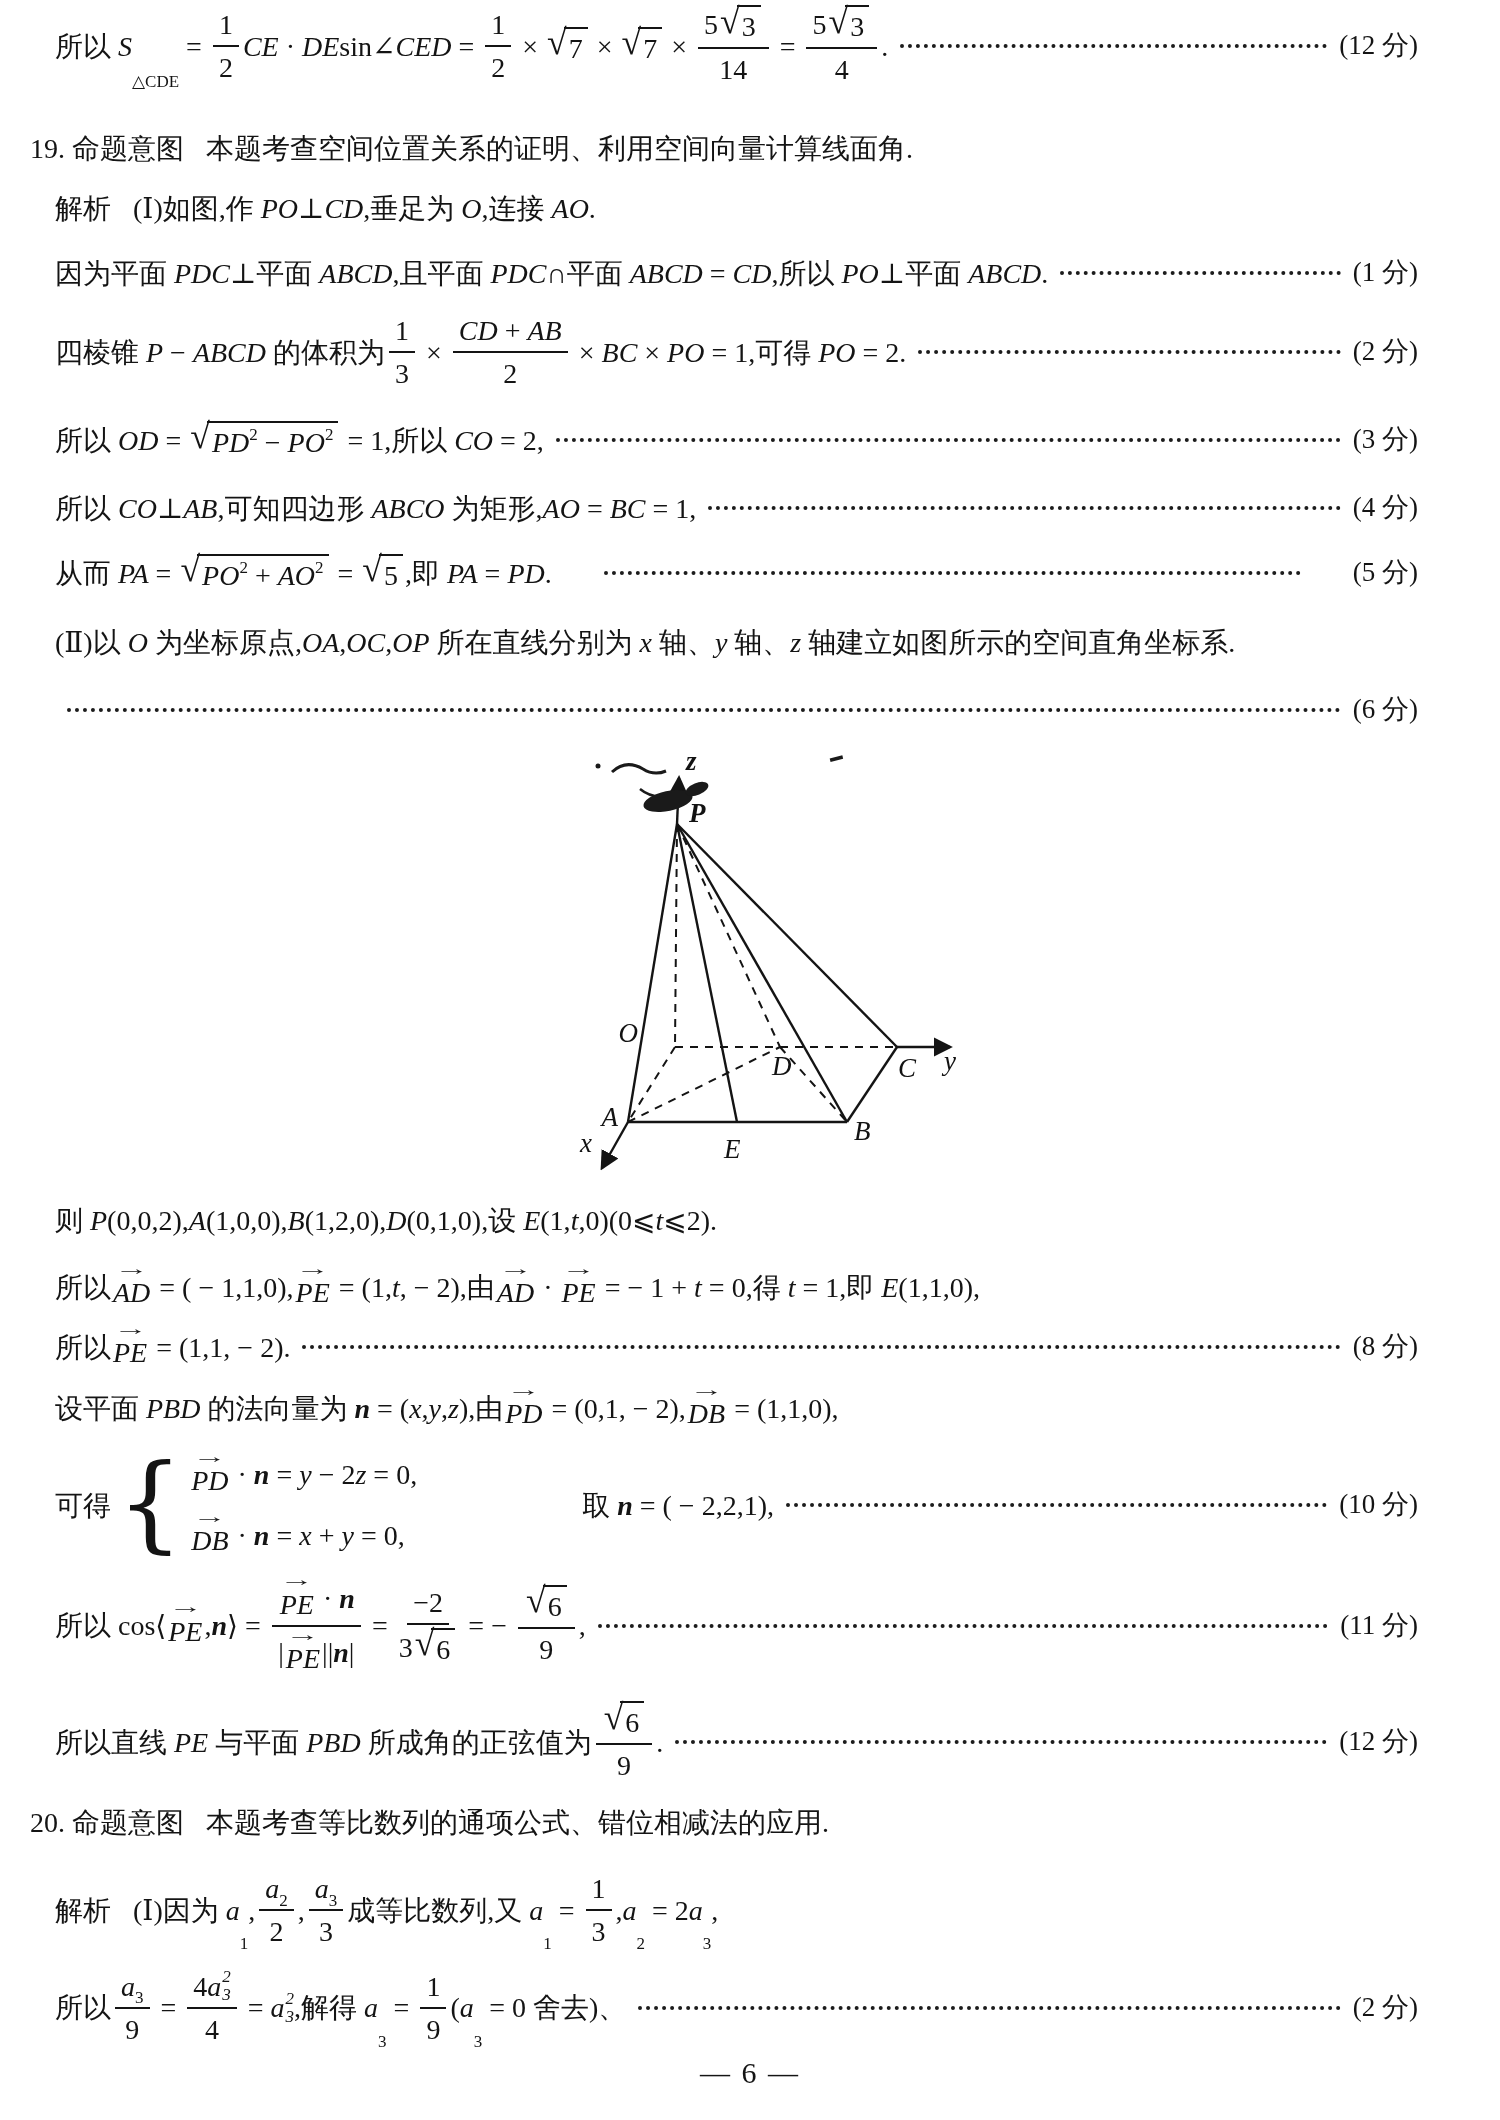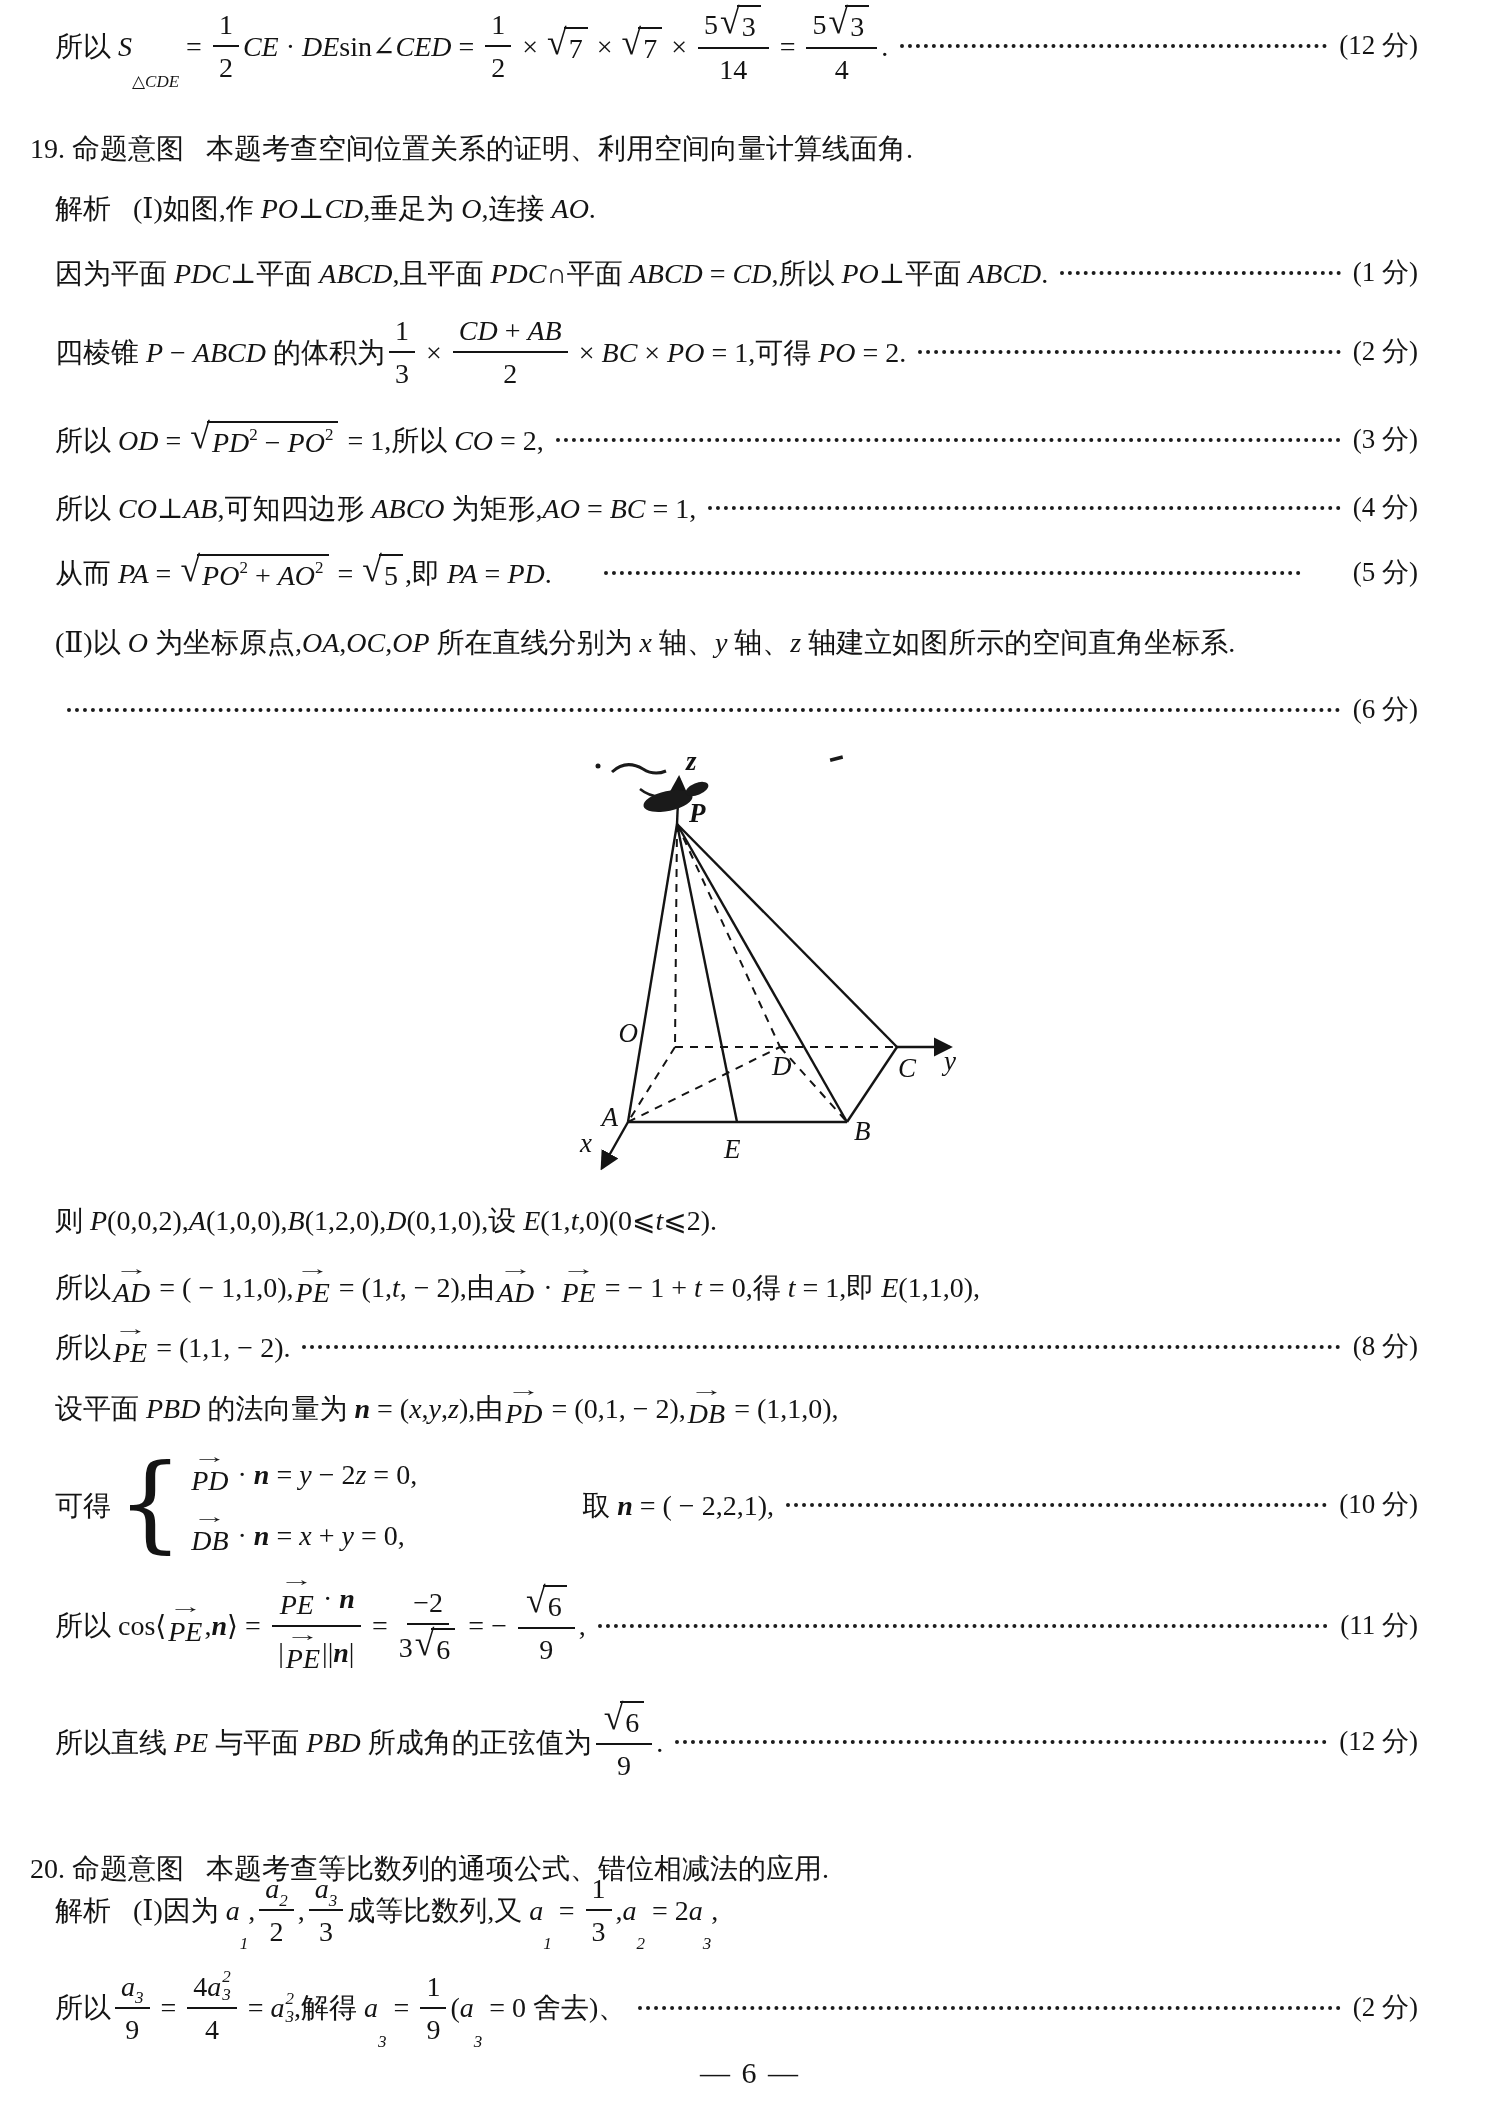--- a/index.html
+++ b/index.html
@@ -5,21 +5,21 @@
   html,body{margin:0;padding:0;}
   body{width:1500px;height:2120px;background:#fdfdfd;position:relative;
        font-family:"Liberation Serif","DejaVu Serif",serif;color:#141414;overflow:hidden;}
   .page{position:absolute;inset:0;background:#fff;}
   .row{position:absolute;right:82px;display:flex;align-items:center;font-size:28px;line-height:1.25;}
   .row .content{display:inline-flex;align-items:center;white-space:pre;}
   .t{white-space:pre;}
   .bold{font-weight:normal;}
   .i{font-style:italic;font-family:"Liberation Serif",serif;white-space:pre;}
   .bi{font-style:italic;font-weight:bold;white-space:pre;}
-  .sb{font-size:17px;align-self:flex-end;transform:translateY(5px);font-style:italic;}
+  .sb{font-size:17px;align-self:flex-end;transform:translateY(5px);}
   .sp2{font-size:17px;align-self:flex-start;transform:translateY(-1px);}
   .gap{display:inline-block;height:1px;}
   .frac{display:inline-flex;flex-direction:column;align-items:center;margin:0 4px;vertical-align:middle;}
   .num{display:inline-flex;align-items:center;border-bottom:2.5px solid #141414;padding:0 6px 3px;}
   .den{display:inline-flex;align-items:center;padding-top:3px;}
   .sqrt{display:inline-flex;align-items:center;margin:0 2px;}
   .rad{font-size:1.28em;line-height:1;transform:translateY(-3px);}
   .rdc{display:inline-flex;align-items:center;border-top:2.5px solid #141414;padding:2px 5px 0;margin-left:-3px;}
   .vec{display:inline-flex;flex-direction:column;align-items:center;margin:0 2px;}
   .arr{font-size:19px;line-height:.55;transform:scaleX(1.8);margin-bottom:1px;}
@@ -107,21 +107,21 @@
       <div class="row" style="top: 1568px; left: 55px; height: 115px;">
         <span class="content"><span class="t">所以 cos⟨</span><span class="vec"><span class="arr">→</span><span class="vb">PE</span></span><span class="t">,</span><span class="bi">n</span><span class="t">⟩ = </span><span class="frac"><span class="num"><span class="vec"><span class="arr">→</span><span class="vb">PE</span></span><span class="t"> · </span><span class="bi">n</span></span><span class="den"><span class="t">|</span><span class="vec"><span class="arr">→</span><span class="vb">PE</span></span><span class="t">||</span><span class="bi">n</span><span class="t">|</span></span></span><span class="t"> = </span><span class="frac"><span class="num"><span class="t">−2</span></span><span class="den"><span class="t">3</span><span class="sqrt"><span class="rad">√</span><span class="rdc"><span class="t">6</span></span></span></span></span><span class="t"> = − </span><span class="frac"><span class="num"><span class="sqrt"><span class="rad">√</span><span class="rdc"><span class="t">6</span></span></span></span><span class="den"><span class="t">9</span></span></span><span class="t">,</span></span>
         <span class="dots"></span>
         <span class="score">(11 分)</span>
       </div>
       <div class="row" style="top: 1702px; left: 55px; height: 80px;">
         <span class="content"><span class="t">所以直线 </span><span class="i">PE</span><span class="t"> 与平面 </span><span class="i">PBD</span><span class="t"> 所成角的正弦值为</span><span class="frac"><span class="num"><span class="sqrt"><span class="rad">√</span><span class="rdc"><span class="t">6</span></span></span></span><span class="den"><span class="t">9</span></span></span><span class="t">.</span></span>
         <span class="dots"></span>
         <span class="score">(12 分)</span>
       </div>
-      <div class="row" style="top: 1849px; left: 30px; height: 38px;">
+      <div class="row" style="top: 1803px; left: 30px; height: 38px;">
         <span class="content"><span class="t bold">20. 命题意图</span><span class="gap" style="width: 22px;"></span><span class="t">本题考查等比数列的通项公式、错位相减法的应用.</span></span>
       </div>
       <div class="row" style="top: 1866px; left: 55px; height: 88px;">
         <span class="content"><span class="t bold">解析</span><span class="gap" style="width: 22px;"></span><span class="t">(Ⅰ)因为 </span><span class="i">a</span><span class="sb">1</span><span class="t">,</span><span class="frac"><span class="num"><span class="i">a</span><span class="sb">2</span></span><span class="den"><span class="t">2</span></span></span><span class="t">,</span><span class="frac"><span class="num"><span class="i">a</span><span class="sb">3</span></span><span class="den"><span class="t">3</span></span></span><span class="t">成等比数列,又 </span><span class="i">a</span><span class="sb">1</span><span class="t"> = </span><span class="frac"><span class="num"><span class="t">1</span></span><span class="den"><span class="t">3</span></span></span><span class="t">,</span><span class="i">a</span><span class="sb">2</span><span class="t"> = 2</span><span class="i">a</span><span class="sb">3</span><span class="t">,</span></span>
       </div>
       <div class="row" style="top: 1960px; left: 55px; height: 95px;">
         <span class="content"><span class="t">所以</span><span class="frac"><span class="num"><span class="i">a</span><span class="sb">3</span></span><span class="den"><span class="t">9</span></span></span><span class="t"> = </span><span class="frac"><span class="num"><span class="t">4</span><span class="i">a</span><span class="ss"><span class="ss-t">2</span><span class="ss-b">3</span></span></span><span class="den"><span class="t">4</span></span></span><span class="t"> = </span><span class="i">a</span><span class="ss"><span class="ss-t">2</span><span class="ss-b">3</span></span><span class="t">,解得 </span><span class="i">a</span><span class="sb">3</span><span class="t"> = </span><span class="frac"><span class="num"><span class="t">1</span></span><span class="den"><span class="t">9</span></span></span><span class="t">(</span><span class="i">a</span><span class="sb">3</span><span class="t"> = 0 舍去)、</span></span>
         <span class="dots"></span>
         <span class="score">(2 分)</span>
       </div>

